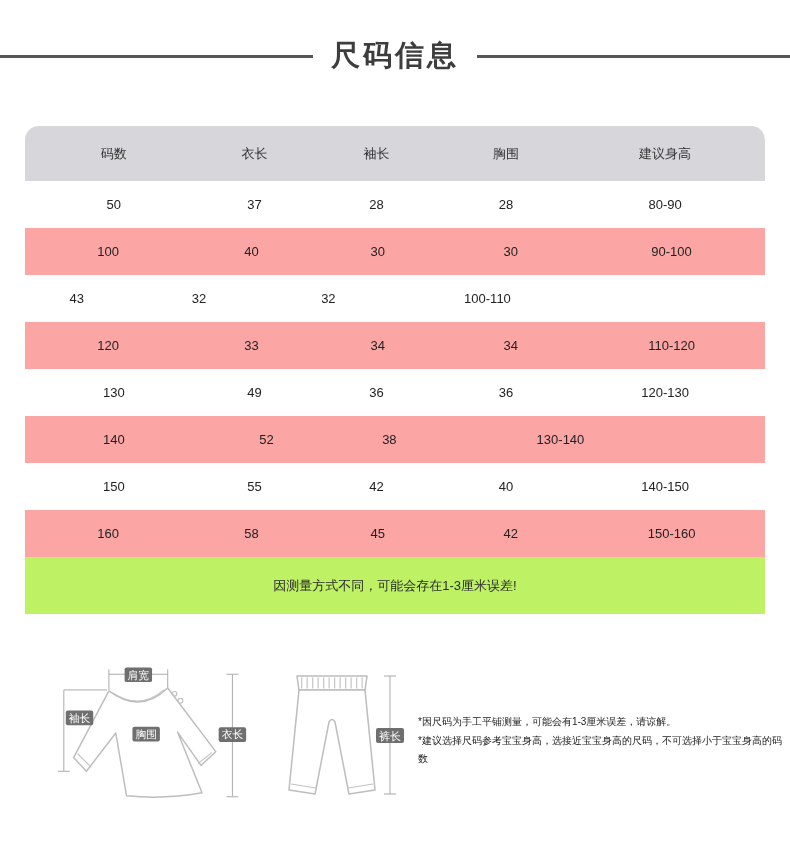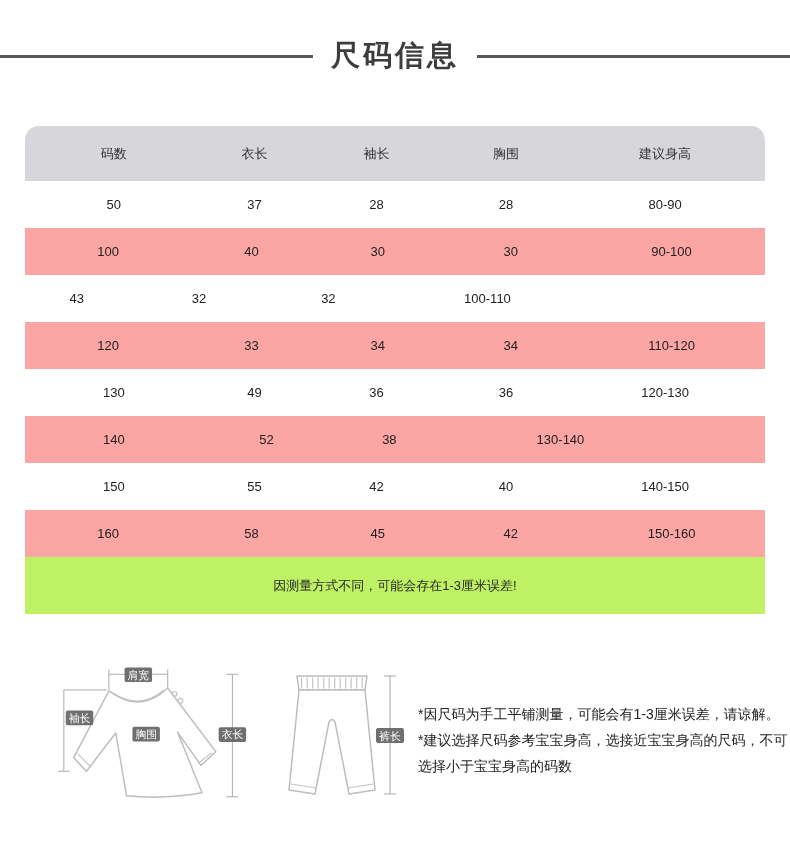--- a/index.html
+++ b/index.html
@@ -25,21 +25,21 @@
   .measure { display:flex; align-items:center; margin:46px 0 0 56px; }
   .diagram { flex:none; }
   .shirt-svg { width:196px; height:152px; }
   .pants-box { margin:4px 0 0 18px; }
   .pants-svg { width:138px; height:145px; }
   .outline { fill:#ffffff; stroke:#bdbdbd; stroke-width:1.5; stroke-linejoin:round; }
   .detail  { fill:none; stroke:#c3c3c3; stroke-width:1.2; }
   .mline   { stroke:#a9a9a9; stroke-width:1; }
   .badge-rect { fill:#6f6f6f; }
   .badge-text { fill:#ffffff; font-size:11px; text-anchor:middle; }
-  .notes { width:370px; margin-left:10px; margin-top:6px; font-size:14px; line-height:1.85; color:#222; }
+  .notes { width:370px; margin-left:10px; margin-top:6px; font-size:10px; line-height:1.85; color:#222; }
   .notes p { margin:0; }
 </style>
 </head>
 <body>
 
 <div class="page">
 
   <header class="title-bar">
     <span class="rule"></span>
     <h1 class="page-title">尺码信息</h1>

